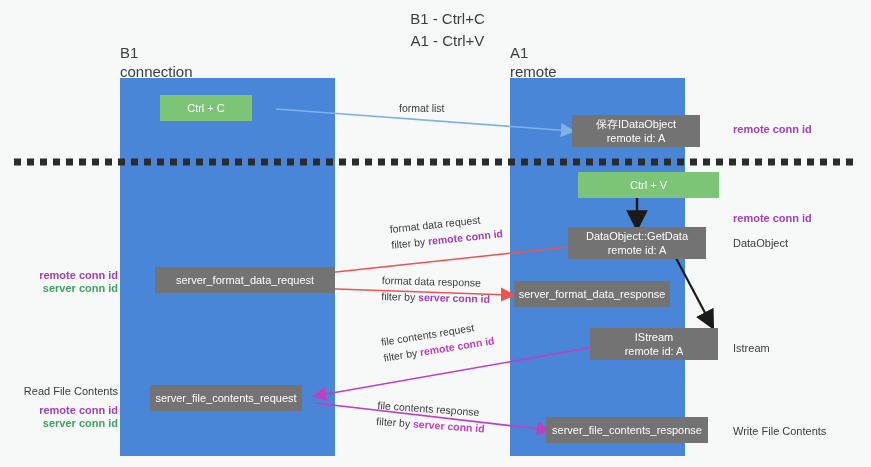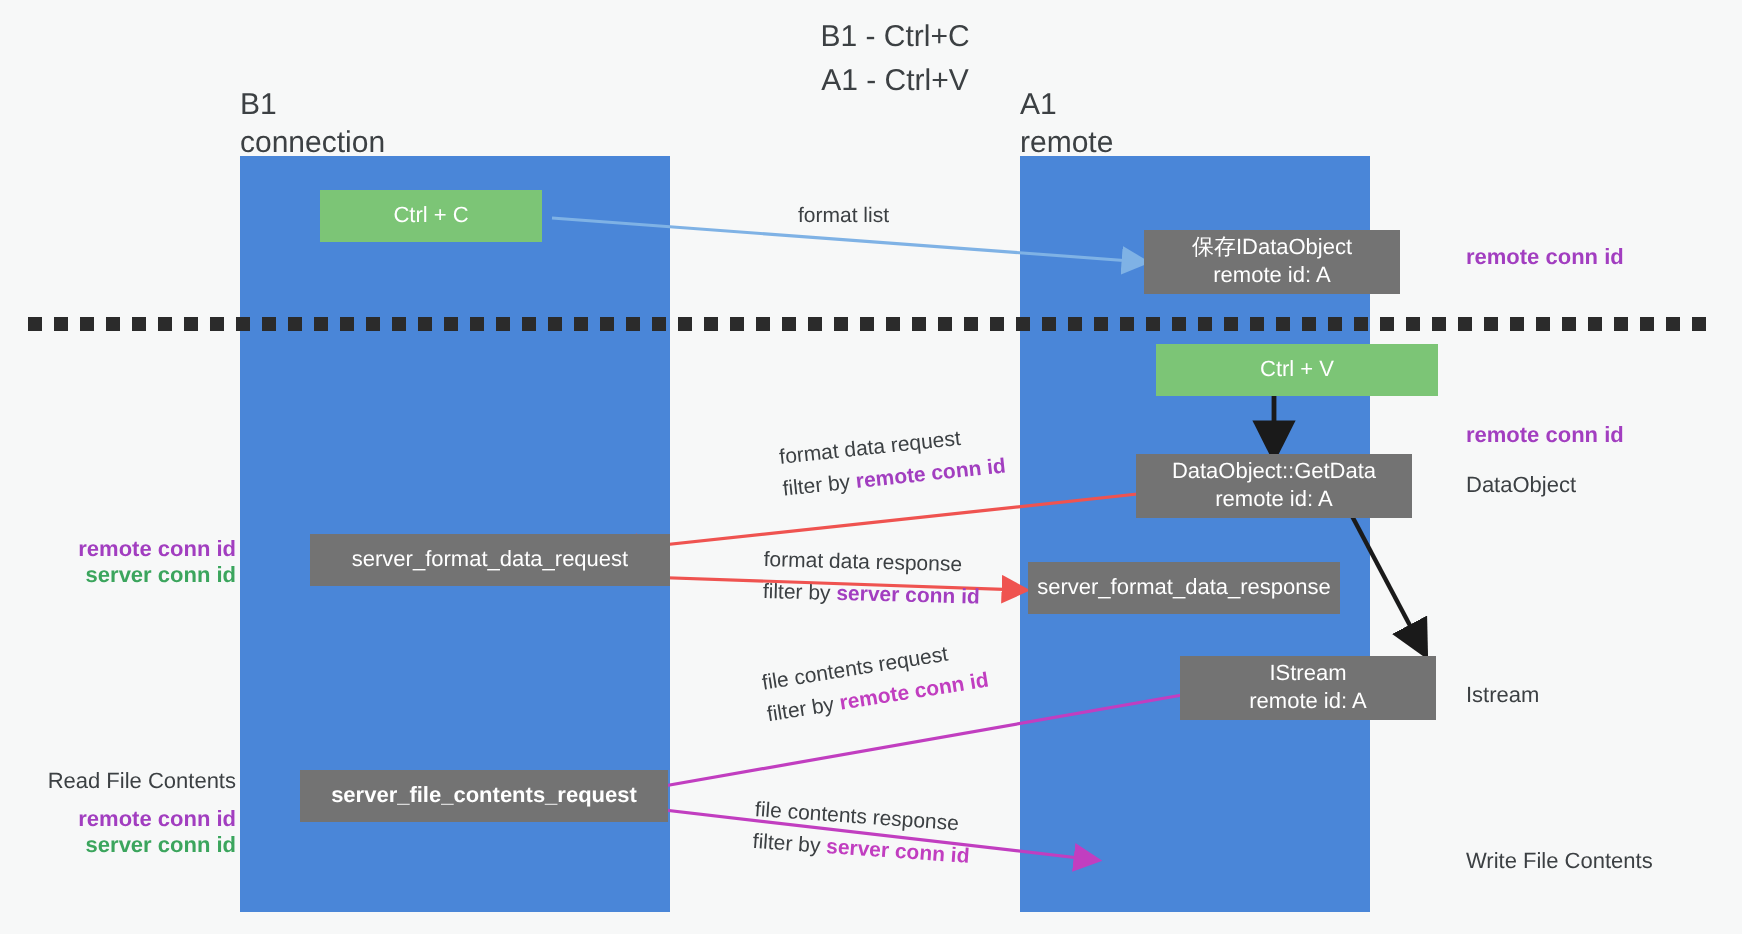--- a/index.html
+++ b/index.html
@@ -133,39 +133,40 @@
 
     <line x1="308" y1="288" x2="512" y2="295" stroke="#ef5350" stroke-width="1.6" marker-end="url(#ah-red)"></line>
 
     <line x1="676" y1="258" x2="712" y2="326" stroke="#1a1a1a" stroke-width="2.2" marker-end="url(#ah-black)"></line>
 
     <line x1="594" y1="347" x2="315" y2="396" stroke="#c13ec0" stroke-width="1.6" marker-end="url(#ah-magenta)"></line>
 
     <line x1="315" y1="403" x2="548" y2="430" stroke="#c13ec0" stroke-width="1.6" marker-end="url(#ah-magenta)"></line>
   </svg>
 
-  <div class="node green" style="left:160px; top:95px; width:111px; height:26px;">Ctrl + C</div>
+  <div class="node green" style="left:160px; top:95px; width:92px; height:26px;">Ctrl + C</div>
 
   <div class="node orange" style="left:572px; top:115px; width:128px; height:32px;">保存IDataObject
 remote id: A</div>
 
   <div class="node green" style="left:578px; top:172px; width:141px; height:26px;">Ctrl + V</div>
 
   <div class="node orange" style="left:568px; top:227px; width:138px; height:32px;">DataObject::GetData
 remote id: A</div>
 
   <div class="node orange" style="left:155px; top:267px; width:180px; height:26px;">server_format_data_request</div>
 
   <div class="node orange" style="left:514px; top:281px; width:156px; height:26px;">server_format_data_response</div>
 
   <div class="node orange" style="left:590px; top:328px; width:128px; height:32px;">IStream
 remote id: A</div>
 
-  <div class="node orange" style="left:150px; top:385px; width:184px; height:26px;font-weight:bold;">server_file_contents_request</div>
-
+  <div class="node orange" style="left:150px; top:385px; width:152px; height:26px;">server_file_contents_request</div>
+
+  <div class="node orange" style="left:546px; top:417px; width:162px; height:26px;">server_file_contents_response</div>
 
   <div class="edgelabel" style="left:399px; top:101px;">format list</div>
 
   <div class="edgelabel rot" style="left:389px; top:222px; transform: rotate(-6deg);">
     <span>format data request</span><br>
     <span>filter by </span><span class="hl-purple">remote conn id</span>
   </div>
 
   <div class="edgelabel rot" style="left:382px; top:273px; transform: rotate(1.5deg);">
     <span>format data response</span><br>

